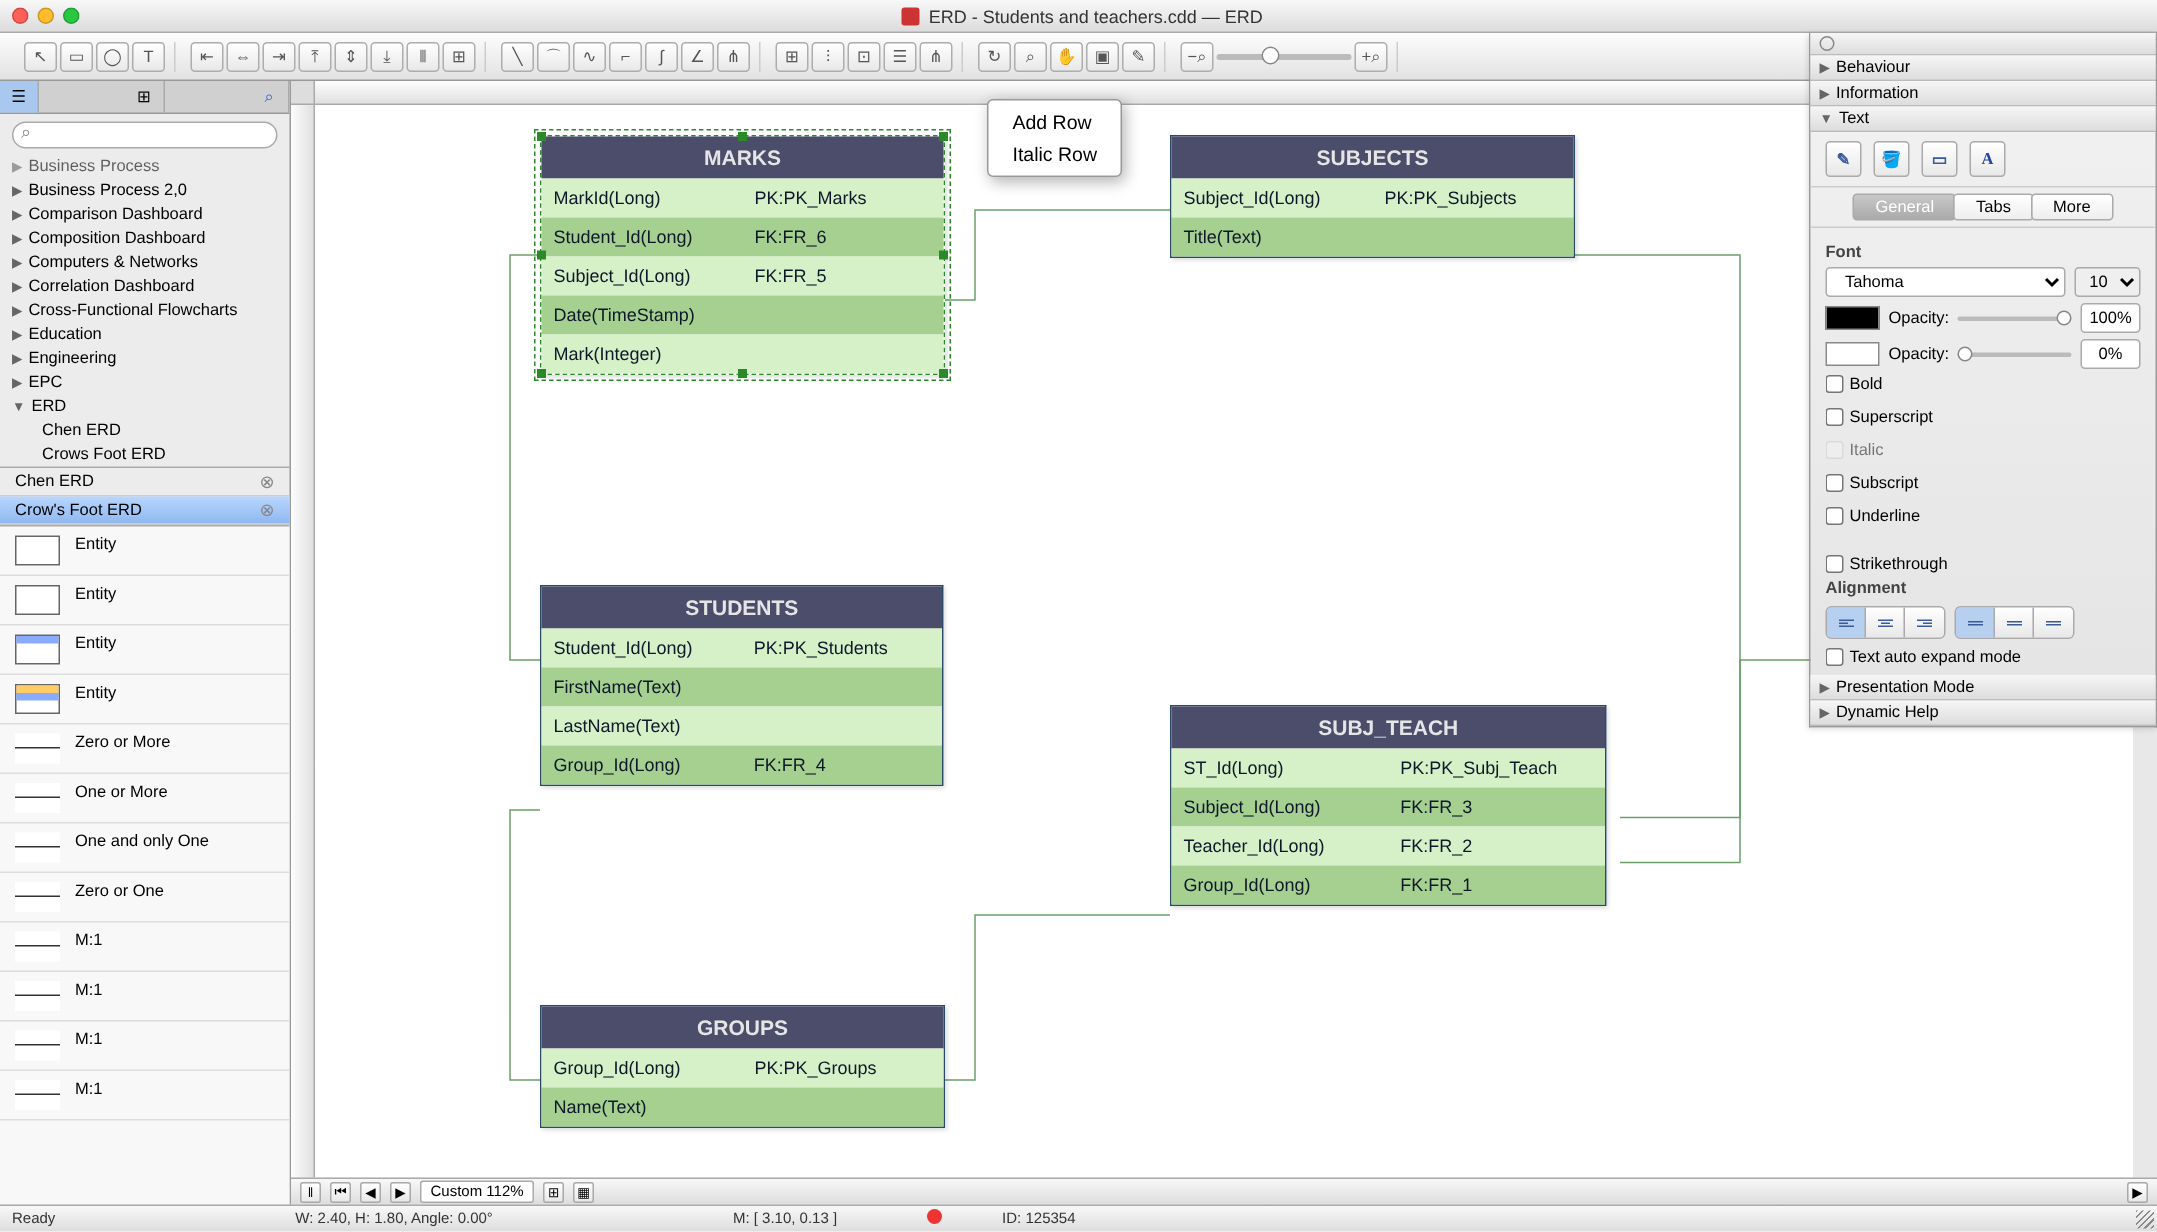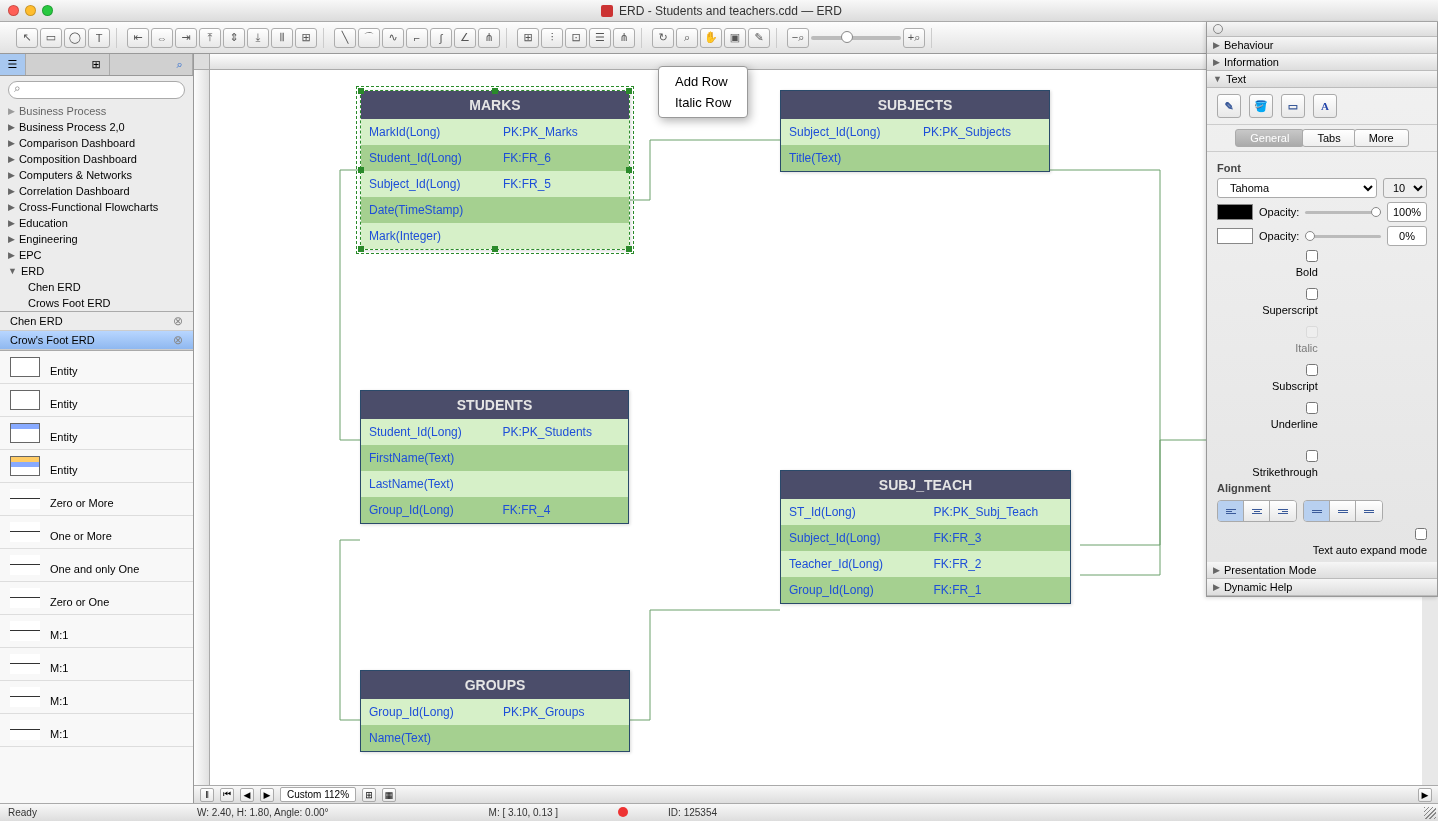--- a/index.html
+++ b/index.html
@@ -34,40 +34,40 @@
 .lp-search-wrap::before { content: "⌕"; position: absolute; left: 6px; top: 1px; font-size: 12px; color: #888; }
 .tree { flex: 0 0 auto; overflow: auto; font-size: 11px; }
 .tree-item { padding: 2px 8px; cursor: pointer; display: flex; align-items: center; gap: 4px; }
 .tree-item .arrow { font-size: 9px; color: #666; }
 .tree-item.l2 { padding-left: 28px; }
 .open-docs { border-top: 1px solid #aaa; }
 .open-doc { padding: 2px 10px; font-size: 11px; display: flex; align-items: center; justify-content: space-between; border-bottom: 1px solid #ccc;}
 .open-doc.active { background: linear-gradient(#b8d6ff,#8fb8f0); }
 .open-doc .close { color: #888; font-size: 12px; cursor: pointer; }
 .shape-list { flex: 1; overflow: auto; border-top: 1px solid #aaa; background: #f8f8f8; }
-.shape-item { display: flex; align-items: flex-end; gap: 10px; padding: 6px 10px; border-bottom: 1px solid #ddd; font-size: 11px; cursor: pointer;}
+.shape-item { display: flex; align-items: flex-start; gap: 10px; padding: 6px 10px; border-bottom: 1px solid #ddd; font-size: 11px; cursor: pointer;}
 .shape-icon { width: 30px; height: 20px; border: 1px solid #666; background: #fff; position: relative; flex-shrink:0;}
 .shape-icon.header::before { content:""; position:absolute; top:0; left:0; right:0; height:5px; background:#88aaff; }
 .shape-icon.twohdr::before { content:""; position:absolute; top:0; left:0; right:0; height:5px; background:#ffcc66; }
 .shape-icon.twohdr::after { content:""; position:absolute; top:5px; left:0; right:0; height:5px; background:#88aaff; }
 .shape-icon.conn { border: none; }
 .shape-icon.conn::before { content:""; position:absolute; top:9px; left:0; right:0; height:1px; background:#333; }
 
 
 .canvas-wrap { position: absolute; left: 194px; top: 54px; right: 0; bottom: 36px; background: #e8e8e8; }
 .ruler-h { position: absolute; left: 16px; top: 0; right: 16px; height: 16px; background: linear-gradient(#fdfdfd,#e0e0e0); border-bottom: 1px solid #aaa; }
 .ruler-v { position: absolute; left: 0; top: 16px; width: 16px; bottom: 0; background: linear-gradient(90deg,#fdfdfd,#e0e0e0); border-right: 1px solid #aaa; }
 .corner { position: absolute; left: 0; top: 0; width: 16px; height: 16px; background: #ddd; border-right:1px solid #aaa; border-bottom:1px solid #aaa;}
 .canvas { position: absolute; left: 16px; top: 16px; right: 16px; bottom: 0; background: #fff; overflow: hidden; }
 
 
 .erd-table { position: absolute; border: 1px solid #2a4a6a; box-shadow: 1px 1px 3px rgba(0,0,0,0.15); }
 .erd-table.selected { border: 1px dashed #2a8a2a; outline: 1px dashed #2a8a2a; outline-offset: 3px; }
 .erd-header { background: #4b4d6a; color: #e5e5e5; font-size: 14px; font-weight: bold; text-align: center; padding: 6px 0; }
-.erd-row { display: flex; font-size: 12px; color: #1d4ed8; }
+.erd-row { display: flex; font-size: 12px; color: #0f172a; }
 .erd-row > div { padding: 6px 8px; }
 .erd-row .c1 { flex: 1; }
 .erd-row .c2 { flex: 1; }
 .erd-row.odd { background: #d6f0c8; }
 .erd-row.even { background: #a5d090; }
 .sel-handle { width: 6px; height: 6px; background: #2a8a2a; position: absolute; }
 
 
 .ctxmenu { position: absolute; background: #fff; border: 1px solid #999; border-radius: 4px; box-shadow: 2px 3px 10px rgba(0,0,0,0.3); padding: 4px 0; font-size: 13px; z-index: 50; }
 .ctxmenu div { padding: 3px 16px; cursor: pointer; }
@@ -85,21 +85,21 @@
 .insp-label { font-weight: bold; color: #444; margin: 4px 0; }
 .insp-row { display: flex; align-items: center; gap: 6px; margin: 4px 0; }
 .insp-select { flex: 1; height: 20px; border: 1px solid #aaa; border-radius: 3px; padding: 0 8px; background: #fff; font-size: 11px; }
 .insp-num { width: 40px; height: 20px; border: 1px solid #aaa; border-radius: 3px; text-align: center; font-size: 11px; }
 .swatch { width: 36px; height: 16px; border: 1px solid #888; }
 .swatch.black { background: #000; }
 .swatch.white { background: #fff; }
 .mini-slider { flex: 1; height: 3px; background: #bbb; border-radius: 2px; position: relative; }
 .mini-slider .thumb { width: 10px; height: 10px; border-radius: 50%; background: #fff; border: 1px solid #888; position: absolute; top: -4px; }
 .chkrow { display: flex; gap: 10px; flex-wrap: wrap; margin: 4px 0;}
-.chk { display: flex; align-items: flex-end; gap: 4px; width: 48%; flex-direction: column; }
+.chk { display: flex; align-items: flex-start; gap: 4px; width: 48%; }
 .chk input { width: 12px; height: 12px; }
 .align-group { display: flex; gap: 6px; margin: 6px 0;}
 .align-btns { display: flex; border: 1px solid #aaa; border-radius: 4px; overflow: hidden; }
 .align-btn { width: 26px; height: 20px; border-right: 1px solid #aaa; display: flex; align-items: center; justify-content: center; cursor: pointer; background: linear-gradient(#fff,#e8e8e8); }
 .align-btn:last-child { border-right: none; }
 .align-btn.active { background: #b8d0f0; }
 .align-btn .bars { display:flex; flex-direction:column; gap:1px; }
 .align-btn .bars span { height:1px; background:#3a5a9a; display:block;}
 
 

